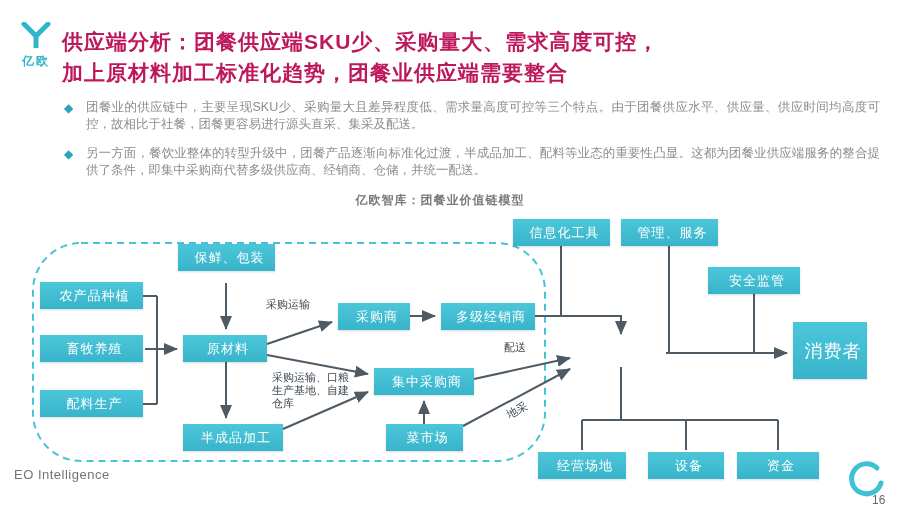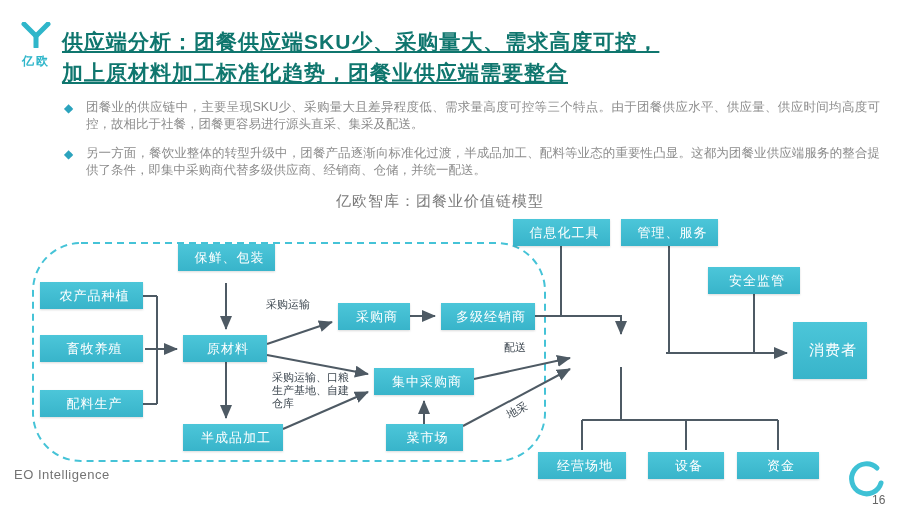--- a/index.html
+++ b/index.html
@@ -6,43 +6,43 @@
   html,body { background:#ffffff; }
   body { font-family:"Liberation Sans","DejaVu Sans",sans-serif; }
   .slide { position:relative; width:900px; height:506px; background:#ffffff; overflow:hidden; }
 
   
   .logo { position:absolute; left:12px; top:22px; width:48px; text-align:center; color:#2fb6ca; }
   .logo-text { font-size:12px; font-weight:bold; letter-spacing:2px; margin-top:1px; }
 
   
   .title { position:absolute; left:62px; top:26px; width:820px;
-           font-size:21px; font-weight:bold; color:#0f766e; line-height:31px; letter-spacing:1px;text-decoration:underline; }
+           font-size:21px; font-weight:bold; color:#be185d; line-height:31px; letter-spacing:1px; }
 
   
   .bullets { position:absolute; left:64px; top:99px; width:816px; list-style:none; }
   .bullet { position:relative; padding-left:22px; font-size:12.5px; line-height:17px;
             color:#8c8c8c; margin-bottom:12px; text-align:justify; }
   .bullet .diamond { position:absolute; left:0; top:1px; color:#2ba3bd; font-size:12px; }
 
   
   .diagram-title { position:absolute; left:240px; top:192px; width:400px; text-align:center;
-                   font-size:15px; font-weight:normal; color:#7a7a7a; letter-spacing:1px; }
+                   font-size:12px; font-weight:bold; color:#7a7a7a; letter-spacing:1px; }
 
   
   svg.layer { position:absolute; left:0; top:0; pointer-events:none; }
   .edges path { stroke:#4e5a64; stroke-width:2; fill:none; }
   .dashed { fill:none; stroke:#45c3d7; stroke-width:2; stroke-dasharray:7 5; }
 
   
   .node { position:absolute; height:27px; color:#fff; font-size:13px; letter-spacing:1px;
           display:flex; align-items:center; justify-content:center;
           background:linear-gradient(180deg,#4cc6d9,#38b4ca);
           box-shadow:0 1px 2px rgba(0,0,0,.15);padding-left:6px; }
-  .node.big { height:57px; font-size:15px; }
+  .node.big { height:57px; font-size:18px; }
 
   
   .edge-label { position:absolute; font-size:11px; color:#3d4750; line-height:13px; }
   .edge-label.multiline { white-space:pre-line; width:104px; }
   .edge-label.rotated { transform:rotate(-28deg); }
 
   
   .footer { position:absolute; left:14px; top:467px; font-size:13px; color:#737373; letter-spacing:.5px; }
   .page-num { position:absolute; left:872px; top:457px; font-size:12px; color:#666;margin-top:36px; }
   .swoosh { position:absolute; left:844px; top:458px; }

